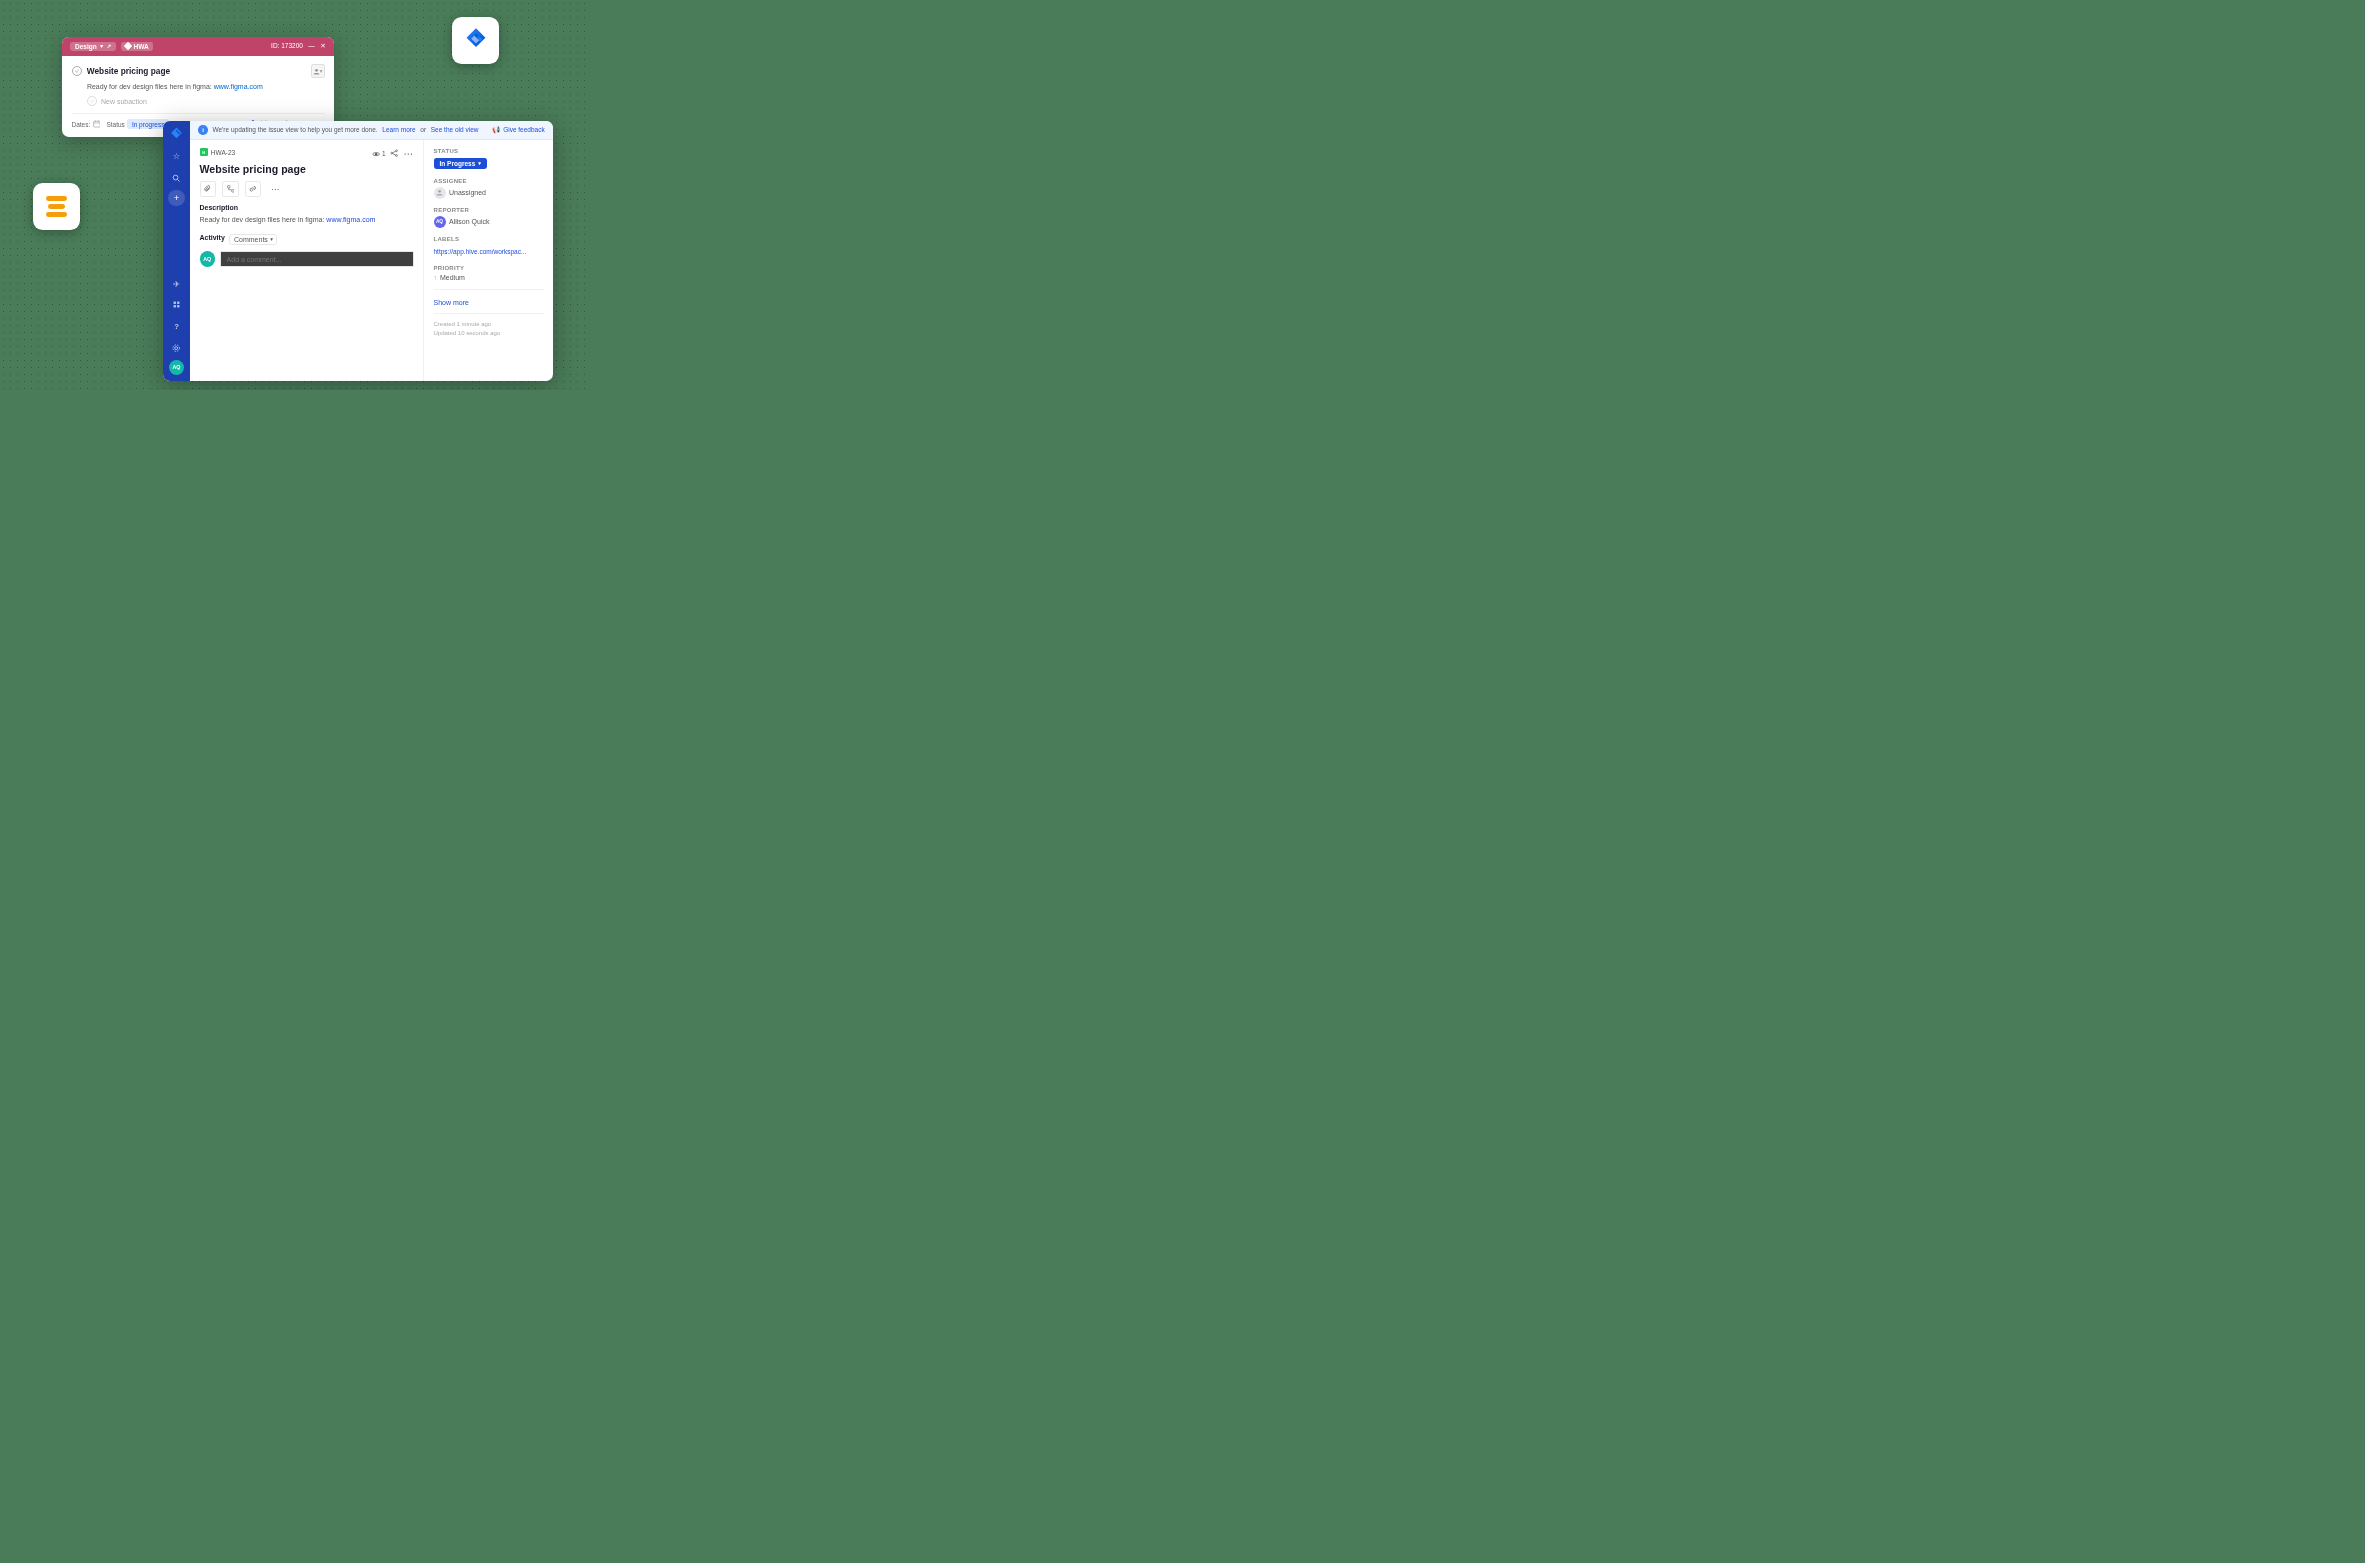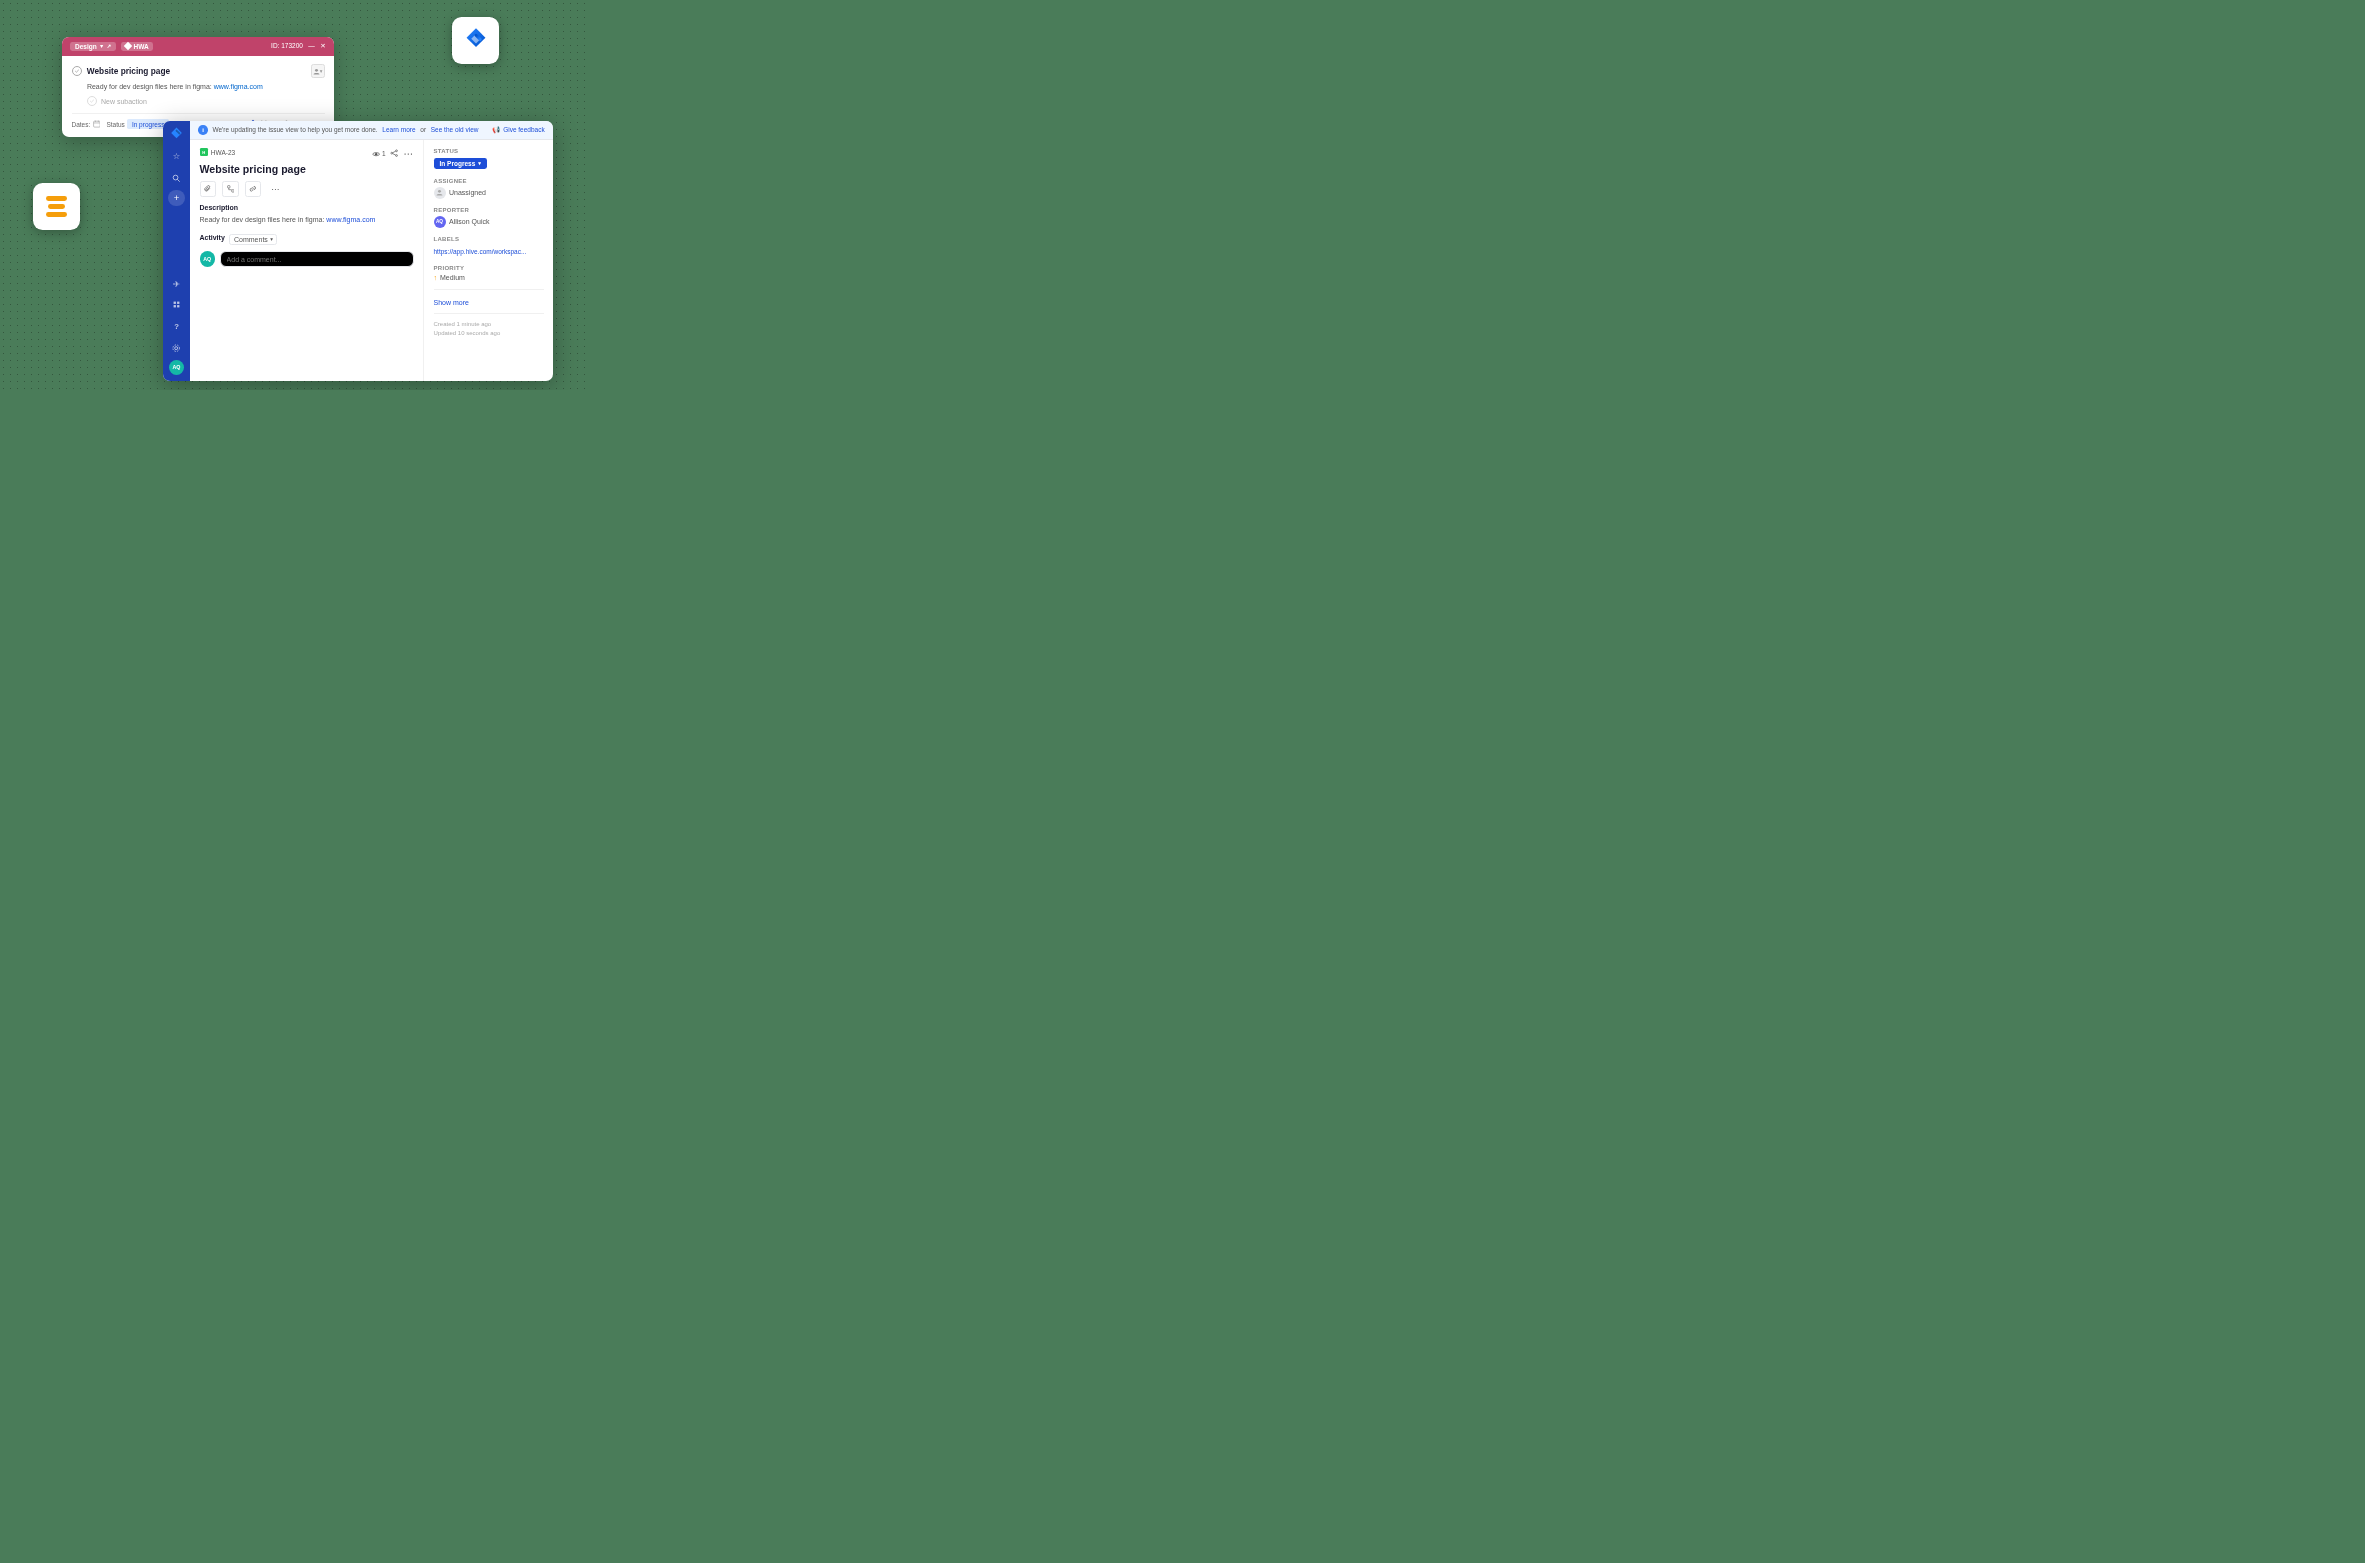--- a/index.html
+++ b/index.html
@@ -447,25 +447,25 @@
       align-items: center;
       justify-content: center;
       color: white;
       font-size: 5.3px;
       font-weight: 700;
       flex-shrink: 0;
     }
     .comment-input {
       flex: 1;
       border: 0.6px solid #e5e7eb;
-      border-radius: 6px;
+      border-radius: 0;
       padding: 3.5px 6px;
       font-size: 7px;
       color: #aaa;
-      background: #000000;
+      background: #404040;
     }
 
     
     .field-section {
       margin-bottom: 8.3px;
     }
     .field-label {
       font-size: 6px;
       font-weight: 600;
       text-transform: uppercase;

